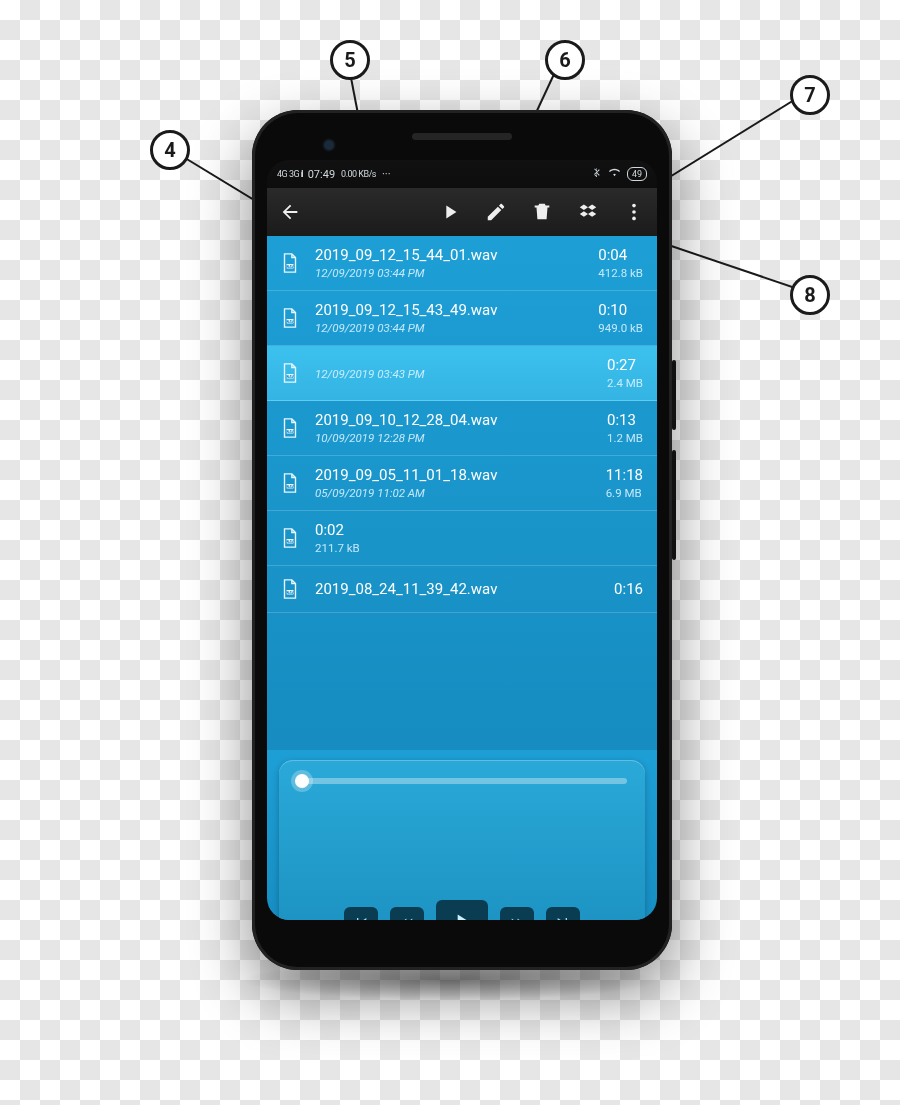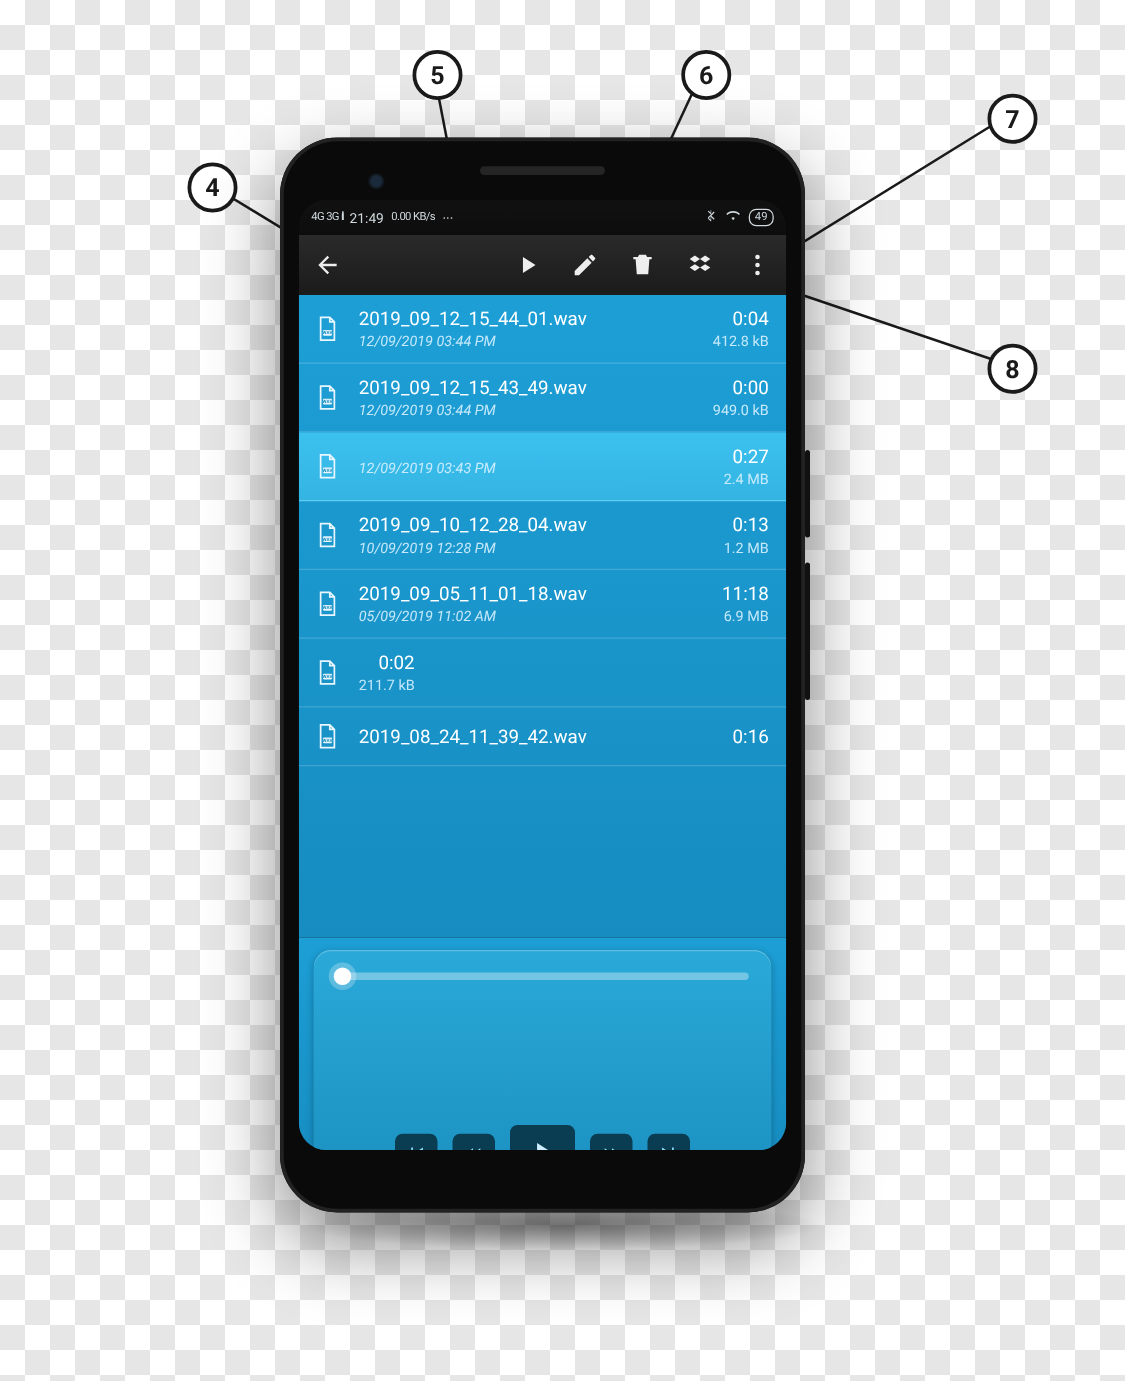--- a/index.html
+++ b/index.html
@@ -15,21 +15,21 @@
     z-index:0;
   }
   .stage{position:absolute;inset:0;z-index:1;}
   svg.callout{position:absolute;inset:0;z-index:2;pointer-events:none;}
   .badge{position:absolute;width:34px;height:34px;border:3px solid #1a1a1a;border-radius:50%;
     display:flex;align-items:center;justify-content:center;font-weight:700;font-size:20px;
     background:#fff;z-index:3;color:#1a1a1a;}
 
   
   .phone{
-    position:absolute;left:224px;top:110px;width:420px;height:860px;
+    position:absolute;left:252px;top:110px;width:420px;height:860px;
     background:#0a0a0a;border-radius:46px;
     box-shadow:0 25px 60px rgba(0,0,0,.45), inset 0 0 0 3px #222;
     z-index:4;
   }
   .phone:before{content:"";position:absolute;top:23px;left:50%;transform:translateX(-50%);
     width:100px;height:7px;background:#252525;border-radius:4px;}
   .phone:after{content:"";position:absolute;top:28px;left:70px;width:14px;height:14px;
     background:radial-gradient(circle,#1a2a3a 40%,#0a0a0a 70%);border-radius:50%;}
   .side-btn{position:absolute;right:-4px;width:4px;background:#111;border-radius:2px;}
   .side-btn.a{top:250px;height:70px;}
@@ -56,21 +56,21 @@
     background:linear-gradient(#1d9fd6,#168cc0);}
   .row{display:flex;align-items:center;padding:10px 14px 10px 10px;
     border-bottom:1px solid rgba(255,255,255,.18);color:#fff;}
   .row.sel{background:linear-gradient(#3cc1ef,#34b4e3);}
   .row .ficon{width:26px;height:26px;margin-right:12px;flex:none;
     display:flex;align-items:center;justify-content:center;}
   .row .ficon svg{width:22px;height:22px;fill:#e8f7ff;}
   .row .mid{flex:1;min-width:0;}
   .row .name{font-size:15px;white-space:nowrap;overflow:hidden;text-overflow:ellipsis;}
   .row .meta{font-size:11.5px;color:#d7f1ff;opacity:.9;margin-top:2px;font-style:italic;}
-  .row .rgt{text-align:right;}
+  .row .rgt{text-align:left;}
   .row .dur{font-size:15px;}
   .row .size{font-size:11.5px;color:#d7f1ff;opacity:.9;margin-top:2px;}
 
   
   .player{height:170px;background:linear-gradient(#1d9fd6,#168cc0);padding:10px 12px 12px;}
   .card{background:linear-gradient(#2aa9d8,#1a8fbf);height:100%;border-radius:14px;
     box-shadow:inset 0 1px rgba(255,255,255,.25), 0 2px 6px rgba(0,0,0,.25);
     padding:18px 18px 10px;display:flex;flex-direction:column;justify-content:space-between;}
   .track{position:relative;height:6px;background:rgba(255,255,255,.35);border-radius:3px;}
   .track .thumb{position:absolute;left:0;top:50%;transform:translate(-2px,-50%);
@@ -116,21 +116,21 @@
     <div class="side-btn a"></div>
     <div class="side-btn b"></div>
     <div class="screen">
 
       <div class="statusbar">
         <div class="left">
           <span class="sig">
             <span>4G 3G</span>
             <span style="letter-spacing:-2px;">ılıl</span>
           </span>
-          <span>21:49</span>
+          <span>07:49</span>
           <span class="sig">0.00 KB/s</span>
           <span>···</span>
         </div>
         <div class="right">
           <span>
             <svg width="11" height="11" viewBox="0 0 24 24" fill="#cfd8dc">
                 <path d="M13 2v7.6L17.3 5 19 6.7 13.4 12 19 17.3 17.3 19 13 14.4V22h-1l-5-5 1.4-1.4L12 19V13l-3.6 3.6L7 15.3 12.6 10 7 4.7 8.4 3.3 12 7V2h1z"></path>
               </svg>
           </span>
           <span>
@@ -202,21 +202,21 @@
                 <path d="M6 2h8l4 4v16H6zM14 2v4h4" fill="none" stroke="#e8f7ff" stroke-width="1.5"></path>
                 <rect x="8" y="13" width="8" height="5" rx="1" fill="#e8f7ff"></rect>
                 <text x="12" y="17" font-size="4" text-anchor="middle" fill="#168cc0" font-weight="bold">WAV</text>
               </svg>
             </div>
             <div class="mid">
               <div class="name">2019_09_12_15_43_49.wav</div>
               <div class="meta">12/09/2019 03:44 PM</div>
             </div>
             <div class="rgt">
-              <div class="dur">0:00</div>
+              <div class="dur">0:10</div>
               <div class="size">949.0 kB</div>
             </div>
           </div>
           <div class="row sel">
             <div class="ficon">
               <svg viewBox="0 0 24 24">
                 <path d="M6 2h8l4 4v16H6zM14 2v4h4" fill="none" stroke="#e8f7ff" stroke-width="1.5"></path>
                 <rect x="8" y="13" width="8" height="5" rx="1" fill="#e8f7ff"></rect>
                 <text x="12" y="17" font-size="4" text-anchor="middle" fill="#168cc0" font-weight="bold">WAV</text>
               </svg>

